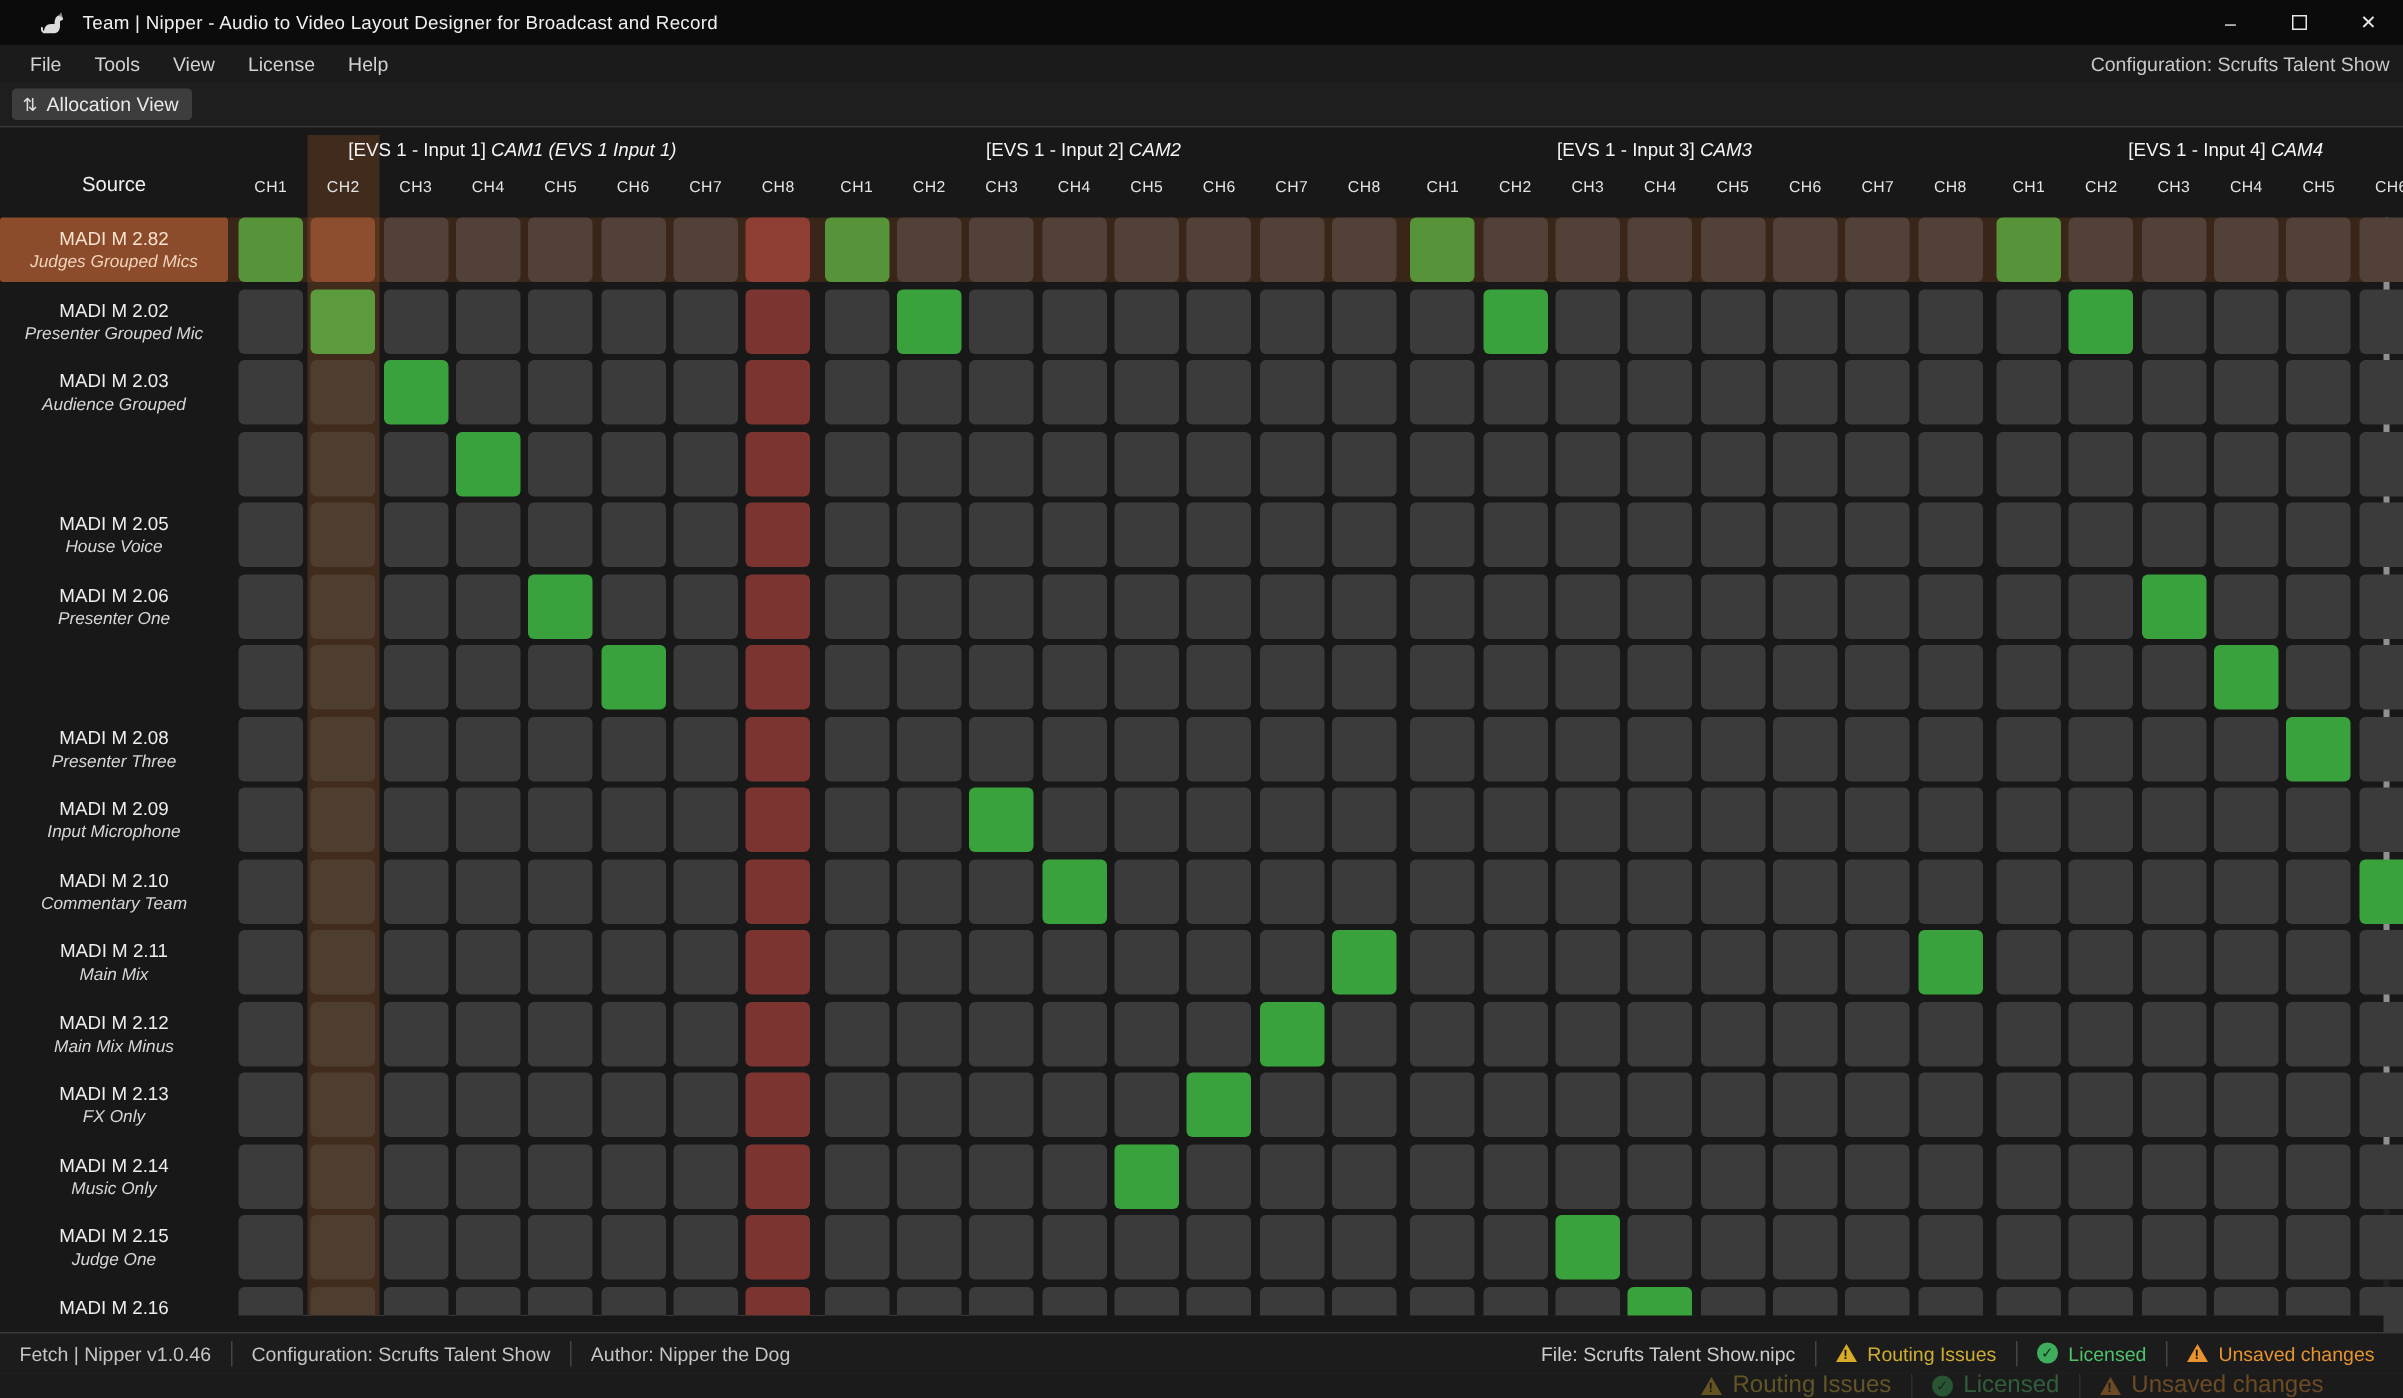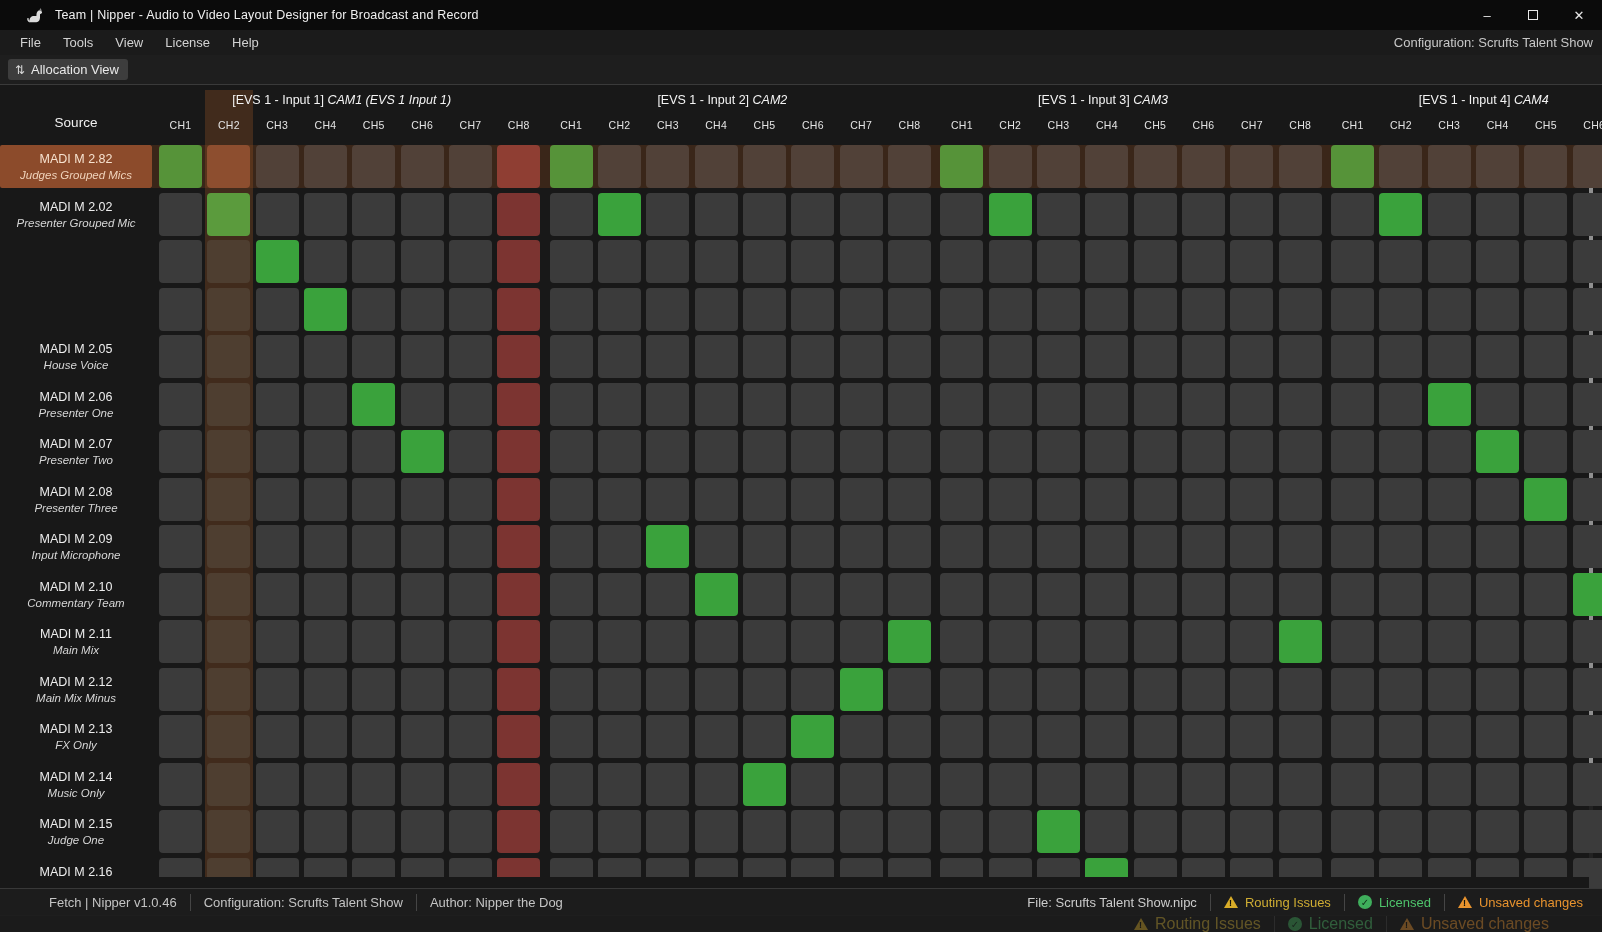--- a/index.html
+++ b/index.html
@@ -48,21 +48,21 @@
   .hscroll-thumb { position:absolute; left:3px; top:0; width:530px; height:5px;
     background:#8e8e8e; border-radius:3px; }
   .vscroll-track { position:absolute; left:1589px; top:60px; width:4px; height:732px;
     background:#222; }
   .vscroll-thumb { position:absolute; left:0; top:0; width:4px; height:625px; background:#909090;
     border-radius:2px; }
   .scroll-marker { position:absolute; left:1596px; top:170px; width:6px; height:14px;
     background:#73281f; }
   .statusbar { position:absolute; left:0; top:888px; width:1602px; height:27px; background:#1c1c1c;
     border-top:1px solid #383838; display:flex; align-items:center; font-size:13px; color:#c4c4c4; }
-  .sb-left { display:flex; align-items:center; height:100%;margin-left:36px; }
+  .sb-left { display:flex; align-items:center; height:100%; }
   .sb-seg { padding:0 13px; display:flex; align-items:center; height:17px; white-space:nowrap; }
   .sb-seg + .sb-seg { border-left:1px solid #454545; }
   .sb-right { margin-left:auto; display:flex; align-items:center; height:100%; padding-right:6px; }
   .badge { display:flex; align-items:center; gap:7px; white-space:nowrap; }
   .warn-tri { position:relative; width:0; height:0; border-left:7px solid transparent;
     border-right:7px solid transparent; border-bottom:12px solid #d8ac28; display:inline-block; }
   .warn-tri i { position:absolute; left:-2px; top:2px; font-style:normal; color:#15120a;
     font-size:9px; font-weight:bold; }
   .check-circ { width:14px; height:14px; border-radius:50%; background:#3fae5c; color:#10301a;
     font-size:10px; display:inline-flex; align-items:center; justify-content:center;
@@ -224,20 +224,24 @@
     <div class="cell" style="left: 1133.72px; top: 107.5px; width: 43px; height: 43px; background: rgb(59, 59, 59);"></div>
     <div class="cell" style="left: 1182.05px; top: 107.5px; width: 43px; height: 43px; background: rgb(59, 59, 59);"></div>
     <div class="cell" style="left: 1230.38px; top: 107.5px; width: 43px; height: 43px; background: rgb(59, 59, 59);"></div>
     <div class="cell" style="left: 1278.71px; top: 107.5px; width: 43px; height: 43px; background: rgb(59, 59, 59);"></div>
     <div class="cell" style="left: 1331.1px; top: 107.5px; width: 43px; height: 43px; background: rgb(59, 59, 59);"></div>
     <div class="cell" style="left: 1379.43px; top: 107.5px; width: 43px; height: 43px; background: rgb(58, 162, 60);"></div>
     <div class="cell" style="left: 1427.76px; top: 107.5px; width: 43px; height: 43px; background: rgb(59, 59, 59);"></div>
     <div class="cell" style="left: 1476.09px; top: 107.5px; width: 43px; height: 43px; background: rgb(59, 59, 59);"></div>
     <div class="cell" style="left: 1524.42px; top: 107.5px; width: 43px; height: 43px; background: rgb(59, 59, 59);"></div>
     <div class="cell" style="left: 1572.75px; top: 107.5px; width: 43px; height: 43px; background: rgb(59, 59, 59);"></div>
+    <div class="rowlabel" style="top: 155px; height: 43px;">
+      <div class="nm">MADI M 2.03</div>
+      <div class="sub">Audience Grouped</div>
+    </div>
     <div class="cell" style="left: 159px; top: 155px; width: 43px; height: 43px; background: rgb(59, 59, 59);"></div>
     <div class="cell" style="left: 207.33px; top: 155px; width: 43px; height: 43px; background: rgb(78, 62, 48);"></div>
     <div class="cell" style="left: 255.66px; top: 155px; width: 43px; height: 43px; background: rgb(58, 162, 60);"></div>
     <div class="cell" style="left: 303.99px; top: 155px; width: 43px; height: 43px; background: rgb(59, 59, 59);"></div>
     <div class="cell" style="left: 352.32px; top: 155px; width: 43px; height: 43px; background: rgb(59, 59, 59);"></div>
     <div class="cell" style="left: 400.65px; top: 155px; width: 43px; height: 43px; background: rgb(59, 59, 59);"></div>
     <div class="cell" style="left: 448.98px; top: 155px; width: 43px; height: 43px; background: rgb(59, 59, 59);"></div>
     <div class="cell" style="left: 497.31px; top: 155px; width: 43px; height: 43px; background: rgb(124, 52, 49);"></div>
     <div class="cell" style="left: 549.7px; top: 155px; width: 43px; height: 43px; background: rgb(59, 59, 59);"></div>
     <div class="cell" style="left: 598.03px; top: 155px; width: 43px; height: 43px; background: rgb(59, 59, 59);"></div>
@@ -352,24 +356,20 @@
     <div class="cell" style="left: 1133.72px; top: 297.5px; width: 43px; height: 43px; background: rgb(59, 59, 59);"></div>
     <div class="cell" style="left: 1182.05px; top: 297.5px; width: 43px; height: 43px; background: rgb(59, 59, 59);"></div>
     <div class="cell" style="left: 1230.38px; top: 297.5px; width: 43px; height: 43px; background: rgb(59, 59, 59);"></div>
     <div class="cell" style="left: 1278.71px; top: 297.5px; width: 43px; height: 43px; background: rgb(59, 59, 59);"></div>
     <div class="cell" style="left: 1331.1px; top: 297.5px; width: 43px; height: 43px; background: rgb(59, 59, 59);"></div>
     <div class="cell" style="left: 1379.43px; top: 297.5px; width: 43px; height: 43px; background: rgb(59, 59, 59);"></div>
     <div class="cell" style="left: 1427.76px; top: 297.5px; width: 43px; height: 43px; background: rgb(58, 162, 60);"></div>
     <div class="cell" style="left: 1476.09px; top: 297.5px; width: 43px; height: 43px; background: rgb(59, 59, 59);"></div>
     <div class="cell" style="left: 1524.42px; top: 297.5px; width: 43px; height: 43px; background: rgb(59, 59, 59);"></div>
     <div class="cell" style="left: 1572.75px; top: 297.5px; width: 43px; height: 43px; background: rgb(59, 59, 59);"></div>
-    <div class="rowlabel" style="top: 345px; height: 43px;">
-      <div class="nm">MADI M 2.07</div>
-      <div class="sub">Presenter Two</div>
-    </div>
     <div class="cell" style="left: 159px; top: 345px; width: 43px; height: 43px; background: rgb(59, 59, 59);"></div>
     <div class="cell" style="left: 207.33px; top: 345px; width: 43px; height: 43px; background: rgb(78, 62, 48);"></div>
     <div class="cell" style="left: 255.66px; top: 345px; width: 43px; height: 43px; background: rgb(59, 59, 59);"></div>
     <div class="cell" style="left: 303.99px; top: 345px; width: 43px; height: 43px; background: rgb(59, 59, 59);"></div>
     <div class="cell" style="left: 352.32px; top: 345px; width: 43px; height: 43px; background: rgb(59, 59, 59);"></div>
     <div class="cell" style="left: 400.65px; top: 345px; width: 43px; height: 43px; background: rgb(58, 162, 60);"></div>
     <div class="cell" style="left: 448.98px; top: 345px; width: 43px; height: 43px; background: rgb(59, 59, 59);"></div>
     <div class="cell" style="left: 497.31px; top: 345px; width: 43px; height: 43px; background: rgb(124, 52, 49);"></div>
     <div class="cell" style="left: 549.7px; top: 345px; width: 43px; height: 43px; background: rgb(59, 59, 59);"></div>
     <div class="cell" style="left: 598.03px; top: 345px; width: 43px; height: 43px; background: rgb(59, 59, 59);"></div>

